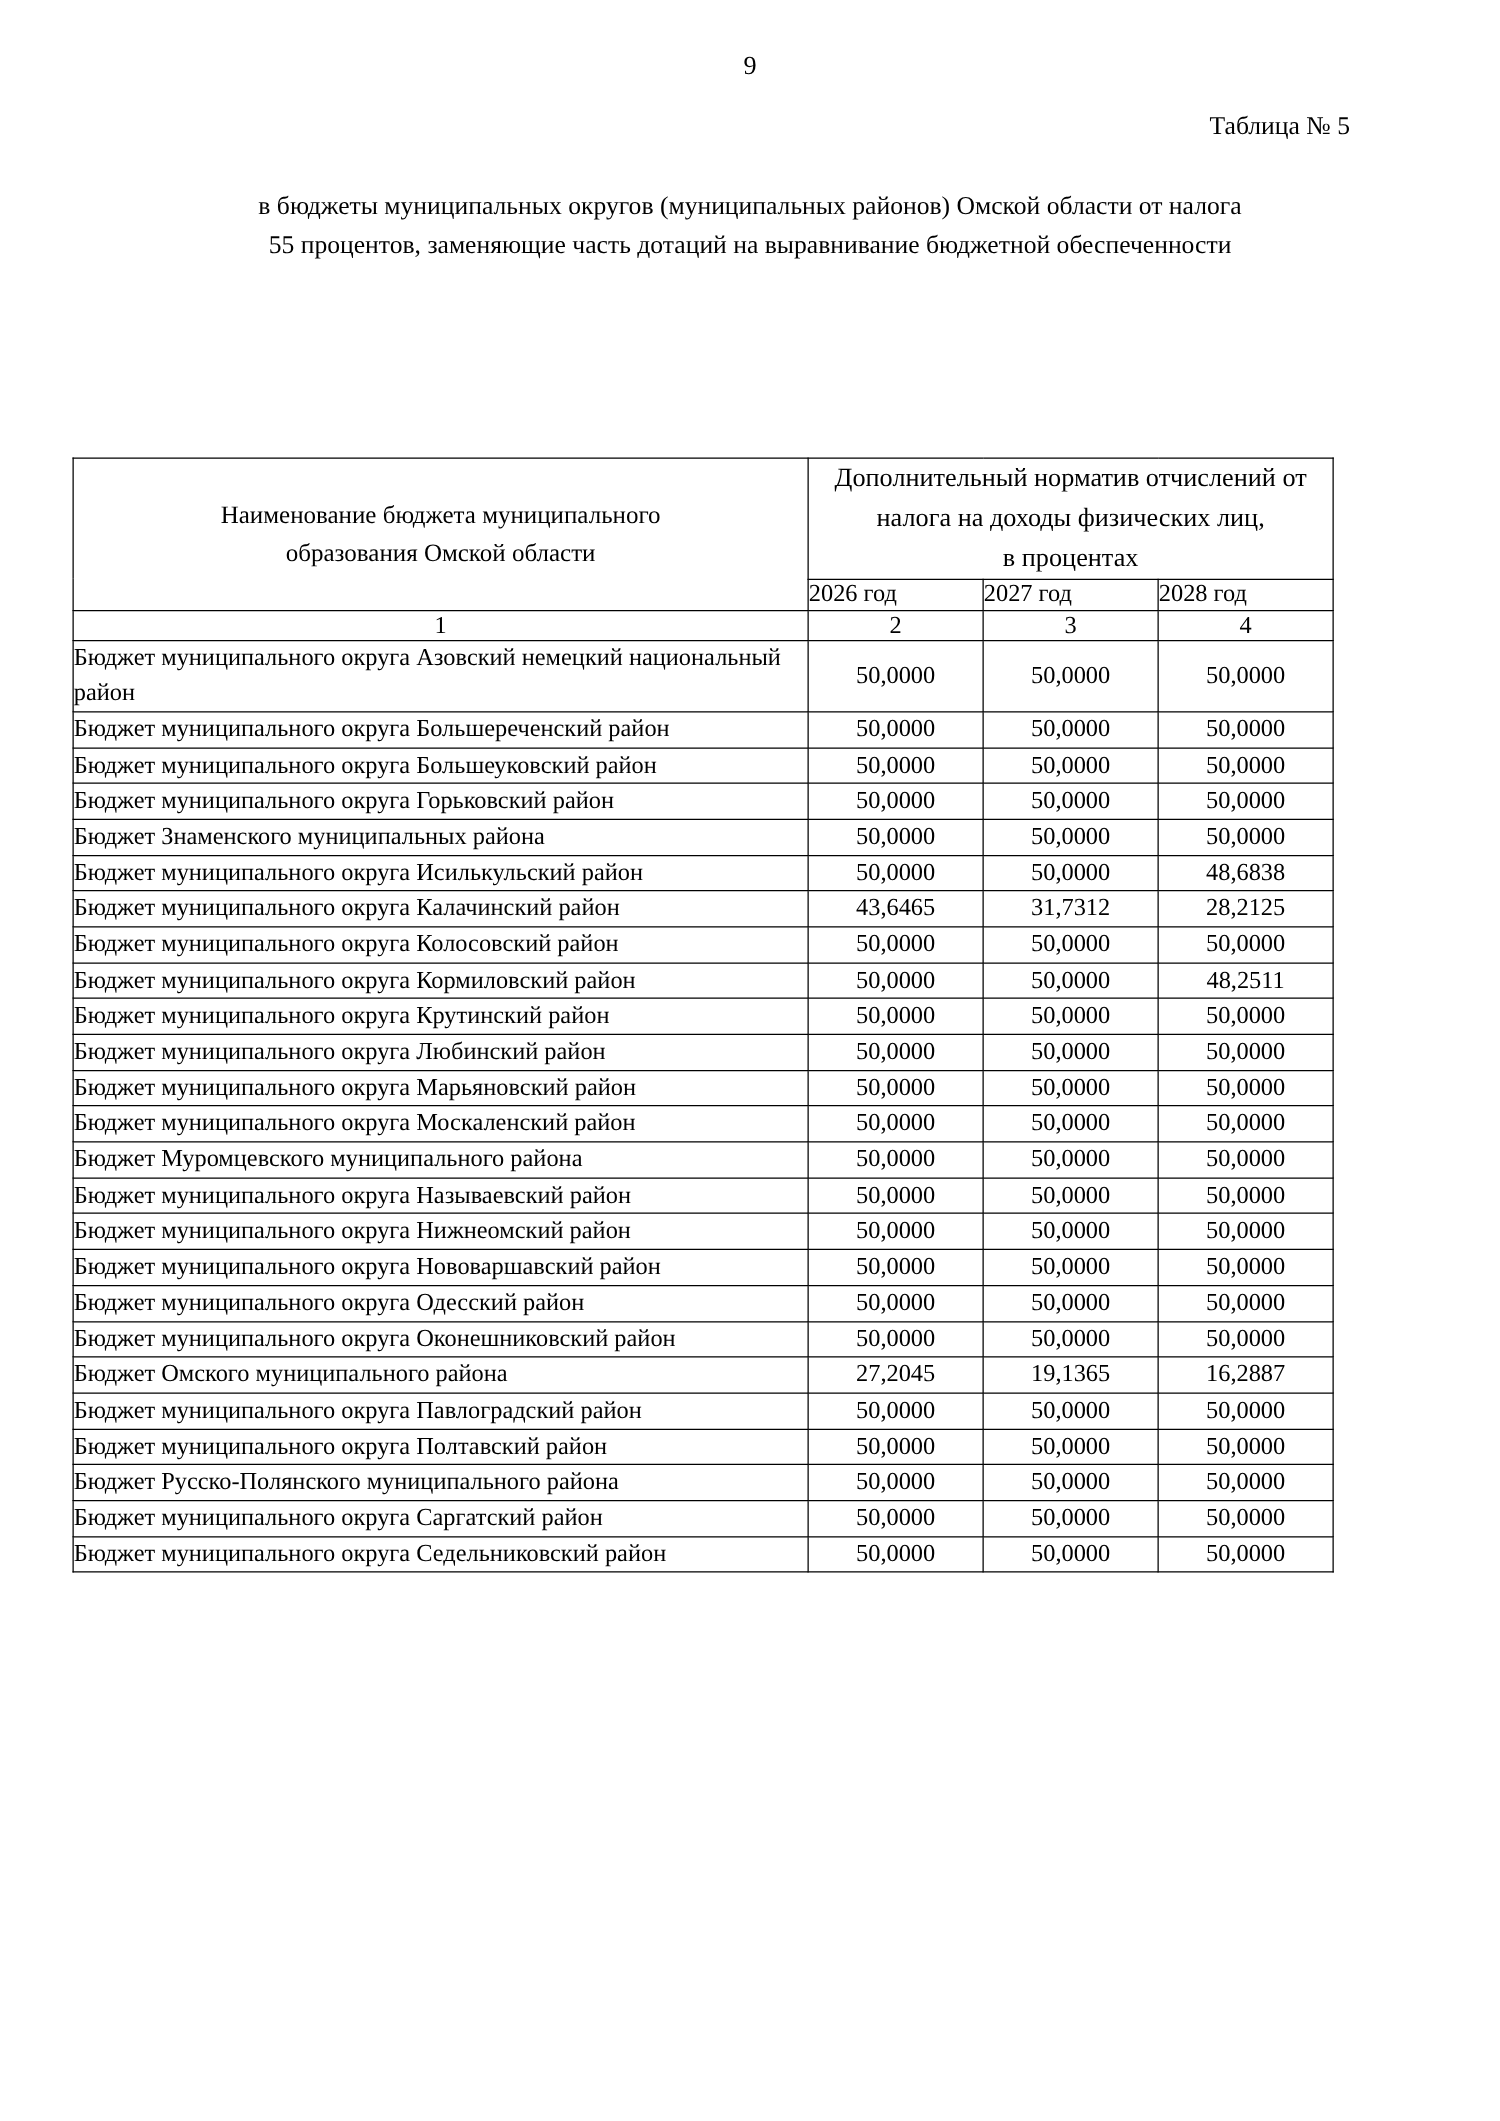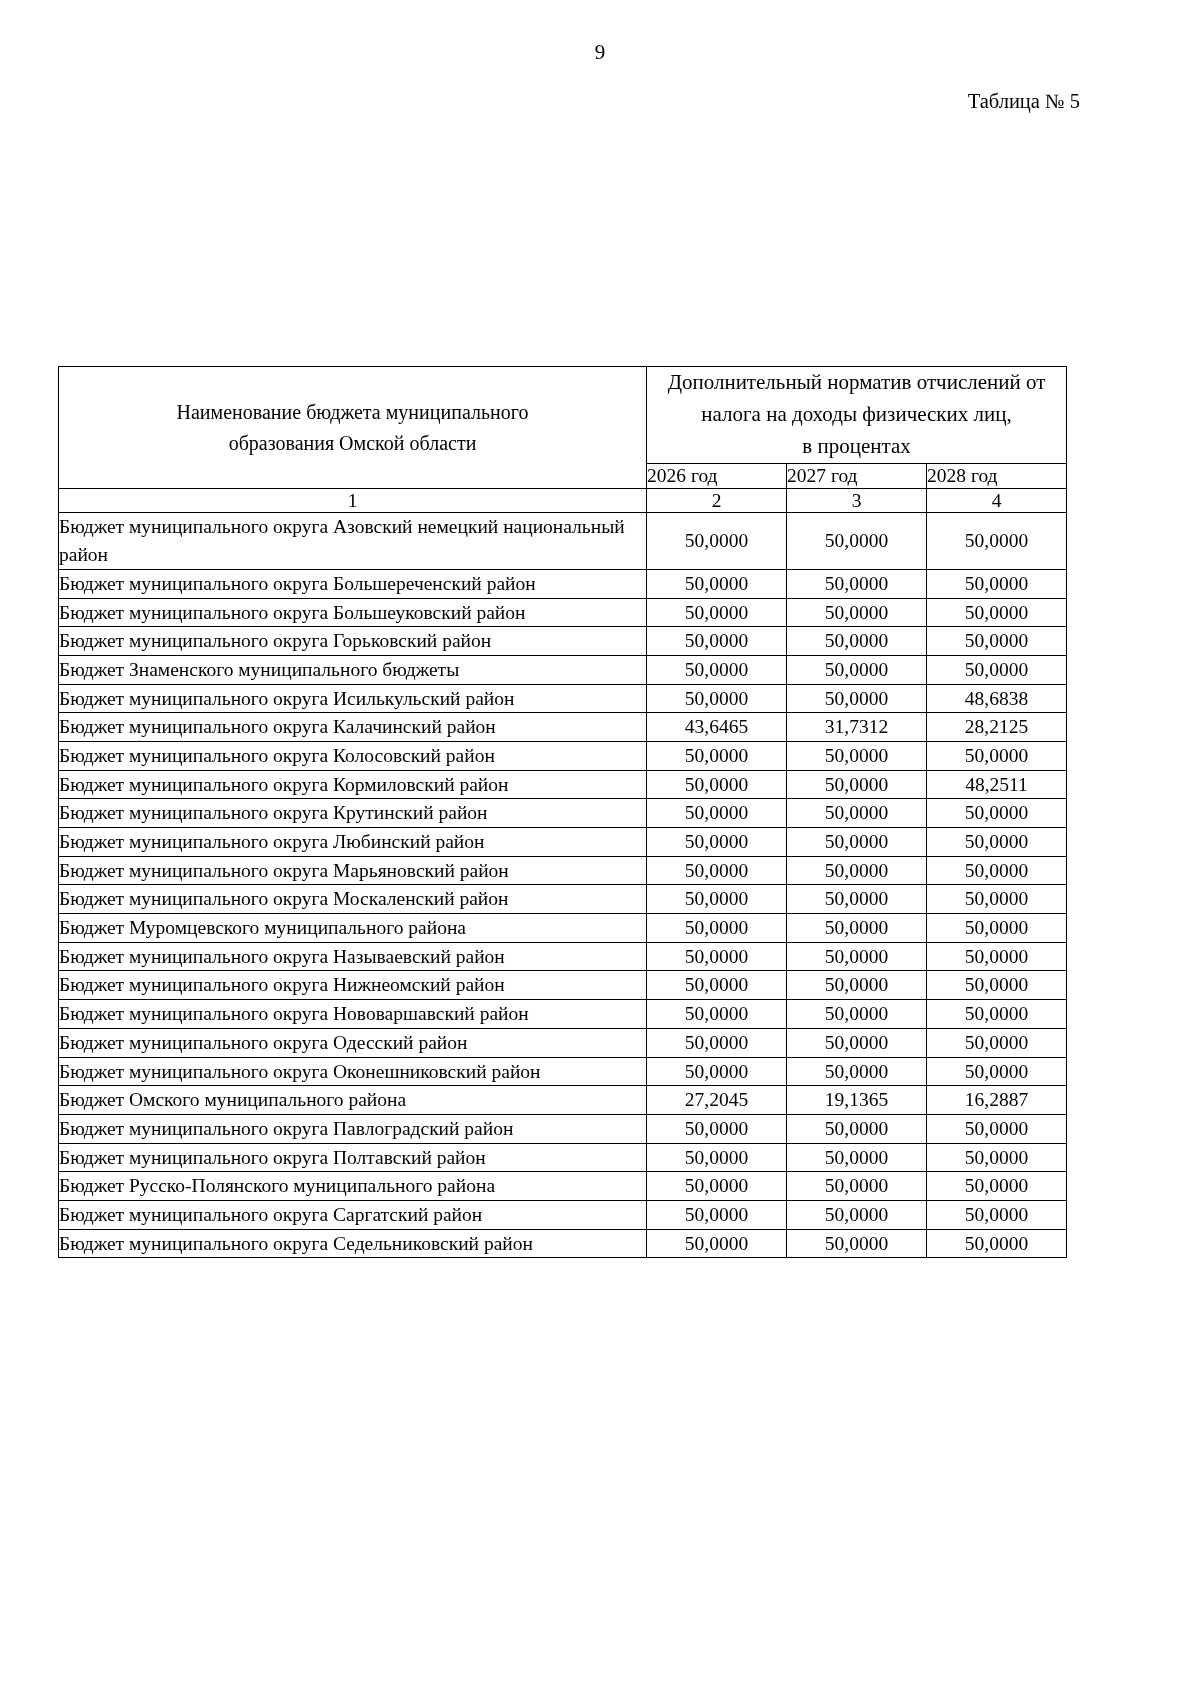--- a/index.html
+++ b/index.html
@@ -131,20 +131,22 @@
 </head>
 <body>
 
 <div class="page">
 
   <div class="page-number">9</div>
 
   <div class="table-label">Таблица № 5</div>
 
   <div class="doc-heading">
+    <div class="sub-line">в бюджеты муниципальных округов (муниципальных районов) Омской области от налога</div>
+    <div class="sub-line">55 процентов, заменяющие часть дотаций на выравнивание бюджетной обеспеченности</div>
   </div>
 
   <div class="tbl-wrap">
     <table class="norm-table">
       <colgroup>
         <col class="c-name">
         <col class="c-y1">
         <col class="c-y2">
         <col class="c-y3">
       </colgroup>
@@ -191,21 +193,21 @@
             <td class="cell-val">50,0000</td>
             <td class="cell-val">50,0000</td>
           </tr>
           <tr>
             <td class="cell-name">Бюджет муниципального округа Горьковский район</td>
             <td class="cell-val">50,0000</td>
             <td class="cell-val">50,0000</td>
             <td class="cell-val">50,0000</td>
           </tr>
           <tr>
-            <td class="cell-name">Бюджет Знаменского муниципального бюджеты</td>
+            <td class="cell-name">Бюджет Знаменского муниципальных района</td>
             <td class="cell-val">50,0000</td>
             <td class="cell-val">50,0000</td>
             <td class="cell-val">50,0000</td>
           </tr>
           <tr>
             <td class="cell-name">Бюджет муниципального округа Исилькульский район</td>
             <td class="cell-val">50,0000</td>
             <td class="cell-val">50,0000</td>
             <td class="cell-val">48,6838</td>
           </tr>

